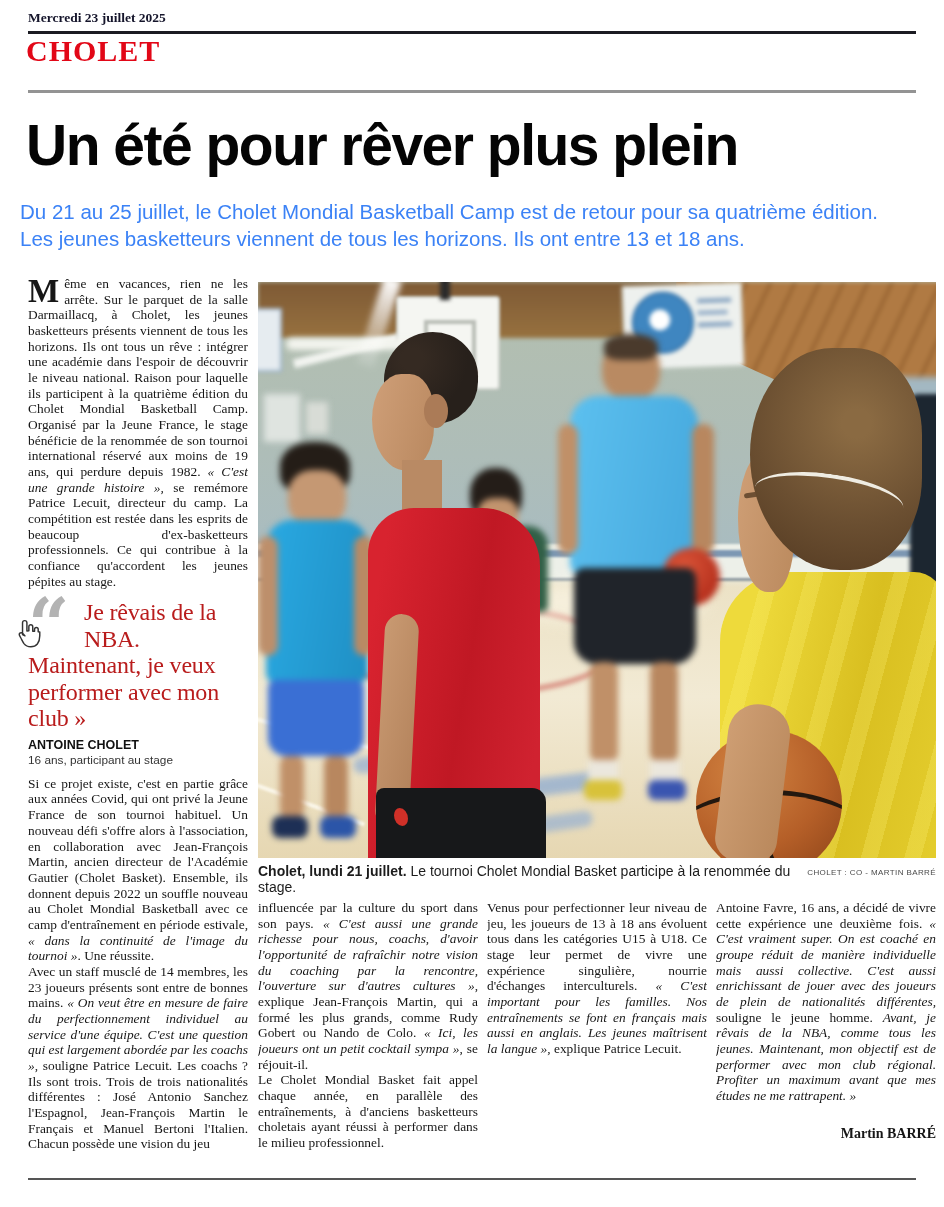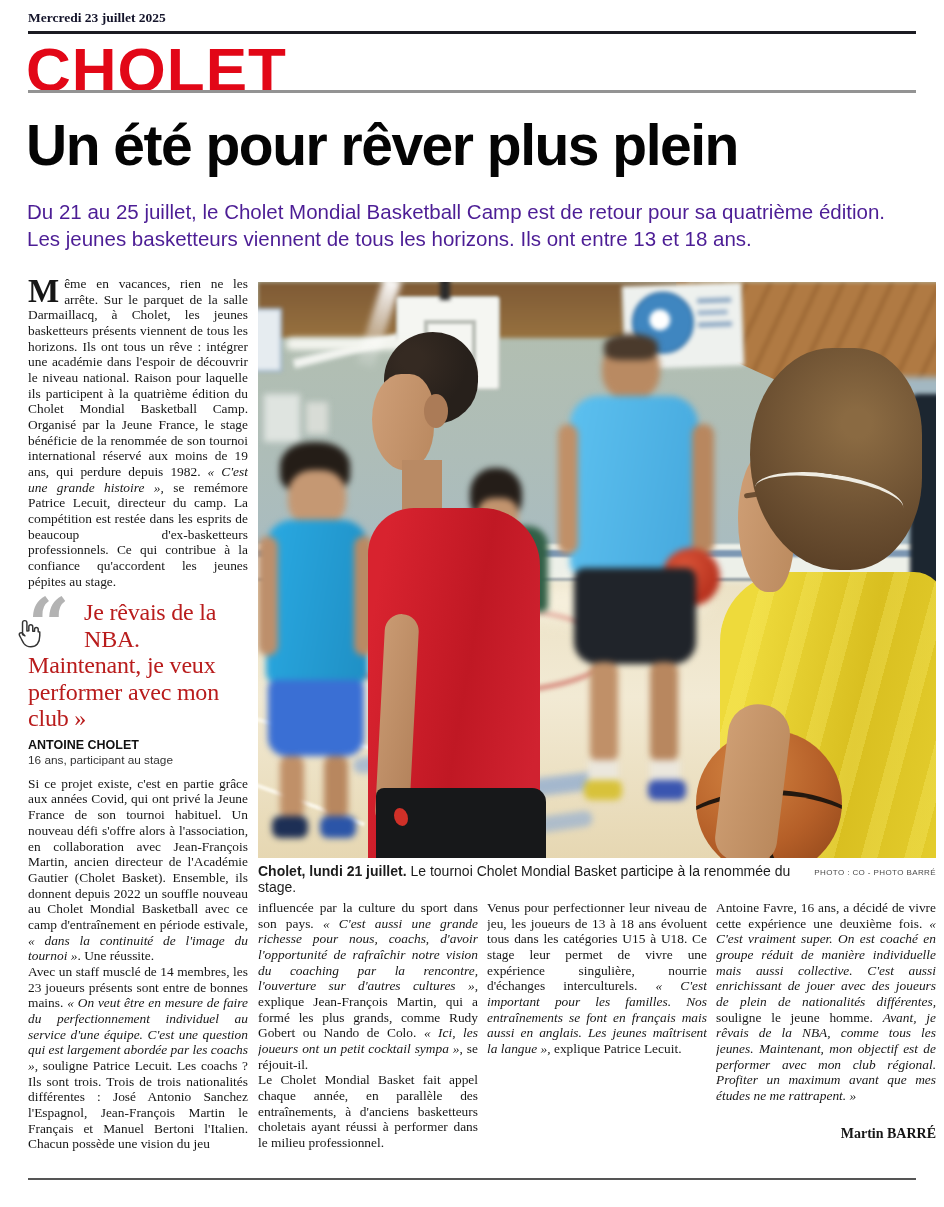--- a/index.html
+++ b/index.html
@@ -3,29 +3,29 @@
 <meta charset="utf-8">
 <style>
   html,body{margin:0;padding:0;background:#ffffff;}
   .page{position:relative;width:944px;height:1207px;background:#fff;overflow:hidden;
         font-family:"Liberation Sans",sans-serif;color:#1a1a1a;}
 
   
   .date{position:absolute;left:28px;top:10px;font-family:"Liberation Serif",serif;
         font-weight:700;font-size:13.5px;color:#15152b;}
   .rule-black{position:absolute;left:28px;right:28px;top:31px;height:2.5px;background:#1b1b22;}
-  .section{position:absolute;left:26px;top:34px;font-size:62px;font-weight:700;
-           letter-spacing:1px;color:#e20717;}
+  .section{position:absolute;left:26px;top:34px;font-size:30px;font-weight:700;
+           letter-spacing:1px;color:#e20717;font-family:Liberation Serif, serif;}
   .rule-gray{position:absolute;left:28px;right:28px;top:90px;height:3px;background:#939393;}
 
   
   .headline{position:absolute;left:26px;top:116px;width:900px;font-size:57px;line-height:1.02;
             font-weight:700;letter-spacing:-1.5px;color:#040404;}
-  .standfirst{position:absolute;left:27px;top:198px;width:892px;font-size:20.5px;
-              line-height:1.33;color:#4c1d95;}
+  .standfirst{position:absolute;left:20px;top:198px;width:892px;font-size:20.5px;
+              line-height:1.33;color:#3b82f6;}
 
   
   .artcol{position:absolute;width:220px;font-family:"Liberation Serif",serif;
           font-size:13.4px;line-height:1.17;text-align:justify;color:#161616;overflow:hidden;}
   .artcol p{margin:0;}
   .it{font-style:italic;}
   #col1{left:28px;top:276px;height:905px;}
   #col2{left:258px;top:900px;height:281px;}
   #col3{left:487px;top:900px;height:281px;}
   #col4{left:716px;top:900px;height:281px;}
@@ -209,21 +209,21 @@
            border-radius:50% 30% 40% 55%;z-index:1;"></div>
       <div style="position:absolute;left:56px;top:160px;width:22px;height:5px;background:#6d4f33;border-radius:3px;transform:rotate(-8deg);z-index:4;"></div>
       <div style="position:absolute;left:62px;top:16px;width:172px;height:222px;z-index:5;
            background:radial-gradient(circle at 62% 34%,#8a6a42 8%,#6b4f31 55%,#573d24 90%);border-radius:55% 45% 48% 60%;"></div>
       <div style="position:absolute;left:66px;top:142px;width:150px;height:44px;border-top:4px solid #efece2;
            border-radius:50%;transform:rotate(8deg);z-index:6;"></div>
     </div>
   </div>
 
   <div class="caption">
-    <span class="credit">PHOTO : CO - PHOTO BARRÉ</span>
+    <span class="credit">CHOLET : CO - MARTIN BARRÉ</span>
     <span class="cap-lead">Cholet, lundi 21 juillet.</span><span> Le tournoi Cholet Mondial Basket participe à la renommée du stage.</span>
   </div>
 
   <div class="rule-bottom"></div>
 
   <svg class="cursor" viewBox="0 0 24 28">
     <path d="M7.5 14.5V4.8c0-1 .8-1.8 1.8-1.8s1.8.8 1.8 1.8v6.7l1.6-.2V8c0-.9.7-1.6 1.6-1.6s1.6.7 1.6 1.6v3.8l1.5-.1v-1.6c0-.8.7-1.5 1.5-1.5s1.5.7 1.5 1.5v2l1.3.2v3.2c0 3.2-.8 5.2-2 6.7-1.2 1.5-3 2.3-5.4 2.3-2.8 0-4.4-1-5.6-2.6-1-1.4-1.7-3-2.7-4.8-.5-.9-1.2-2-1.2-2.7 0-.9.8-1.5 1.7-1.4 1 .1 1.9 1 3 2.5z" fill="#ffffff" stroke="#333" stroke-width="1.2" stroke-linejoin="round"></path>
   </svg>
 
 </div>

